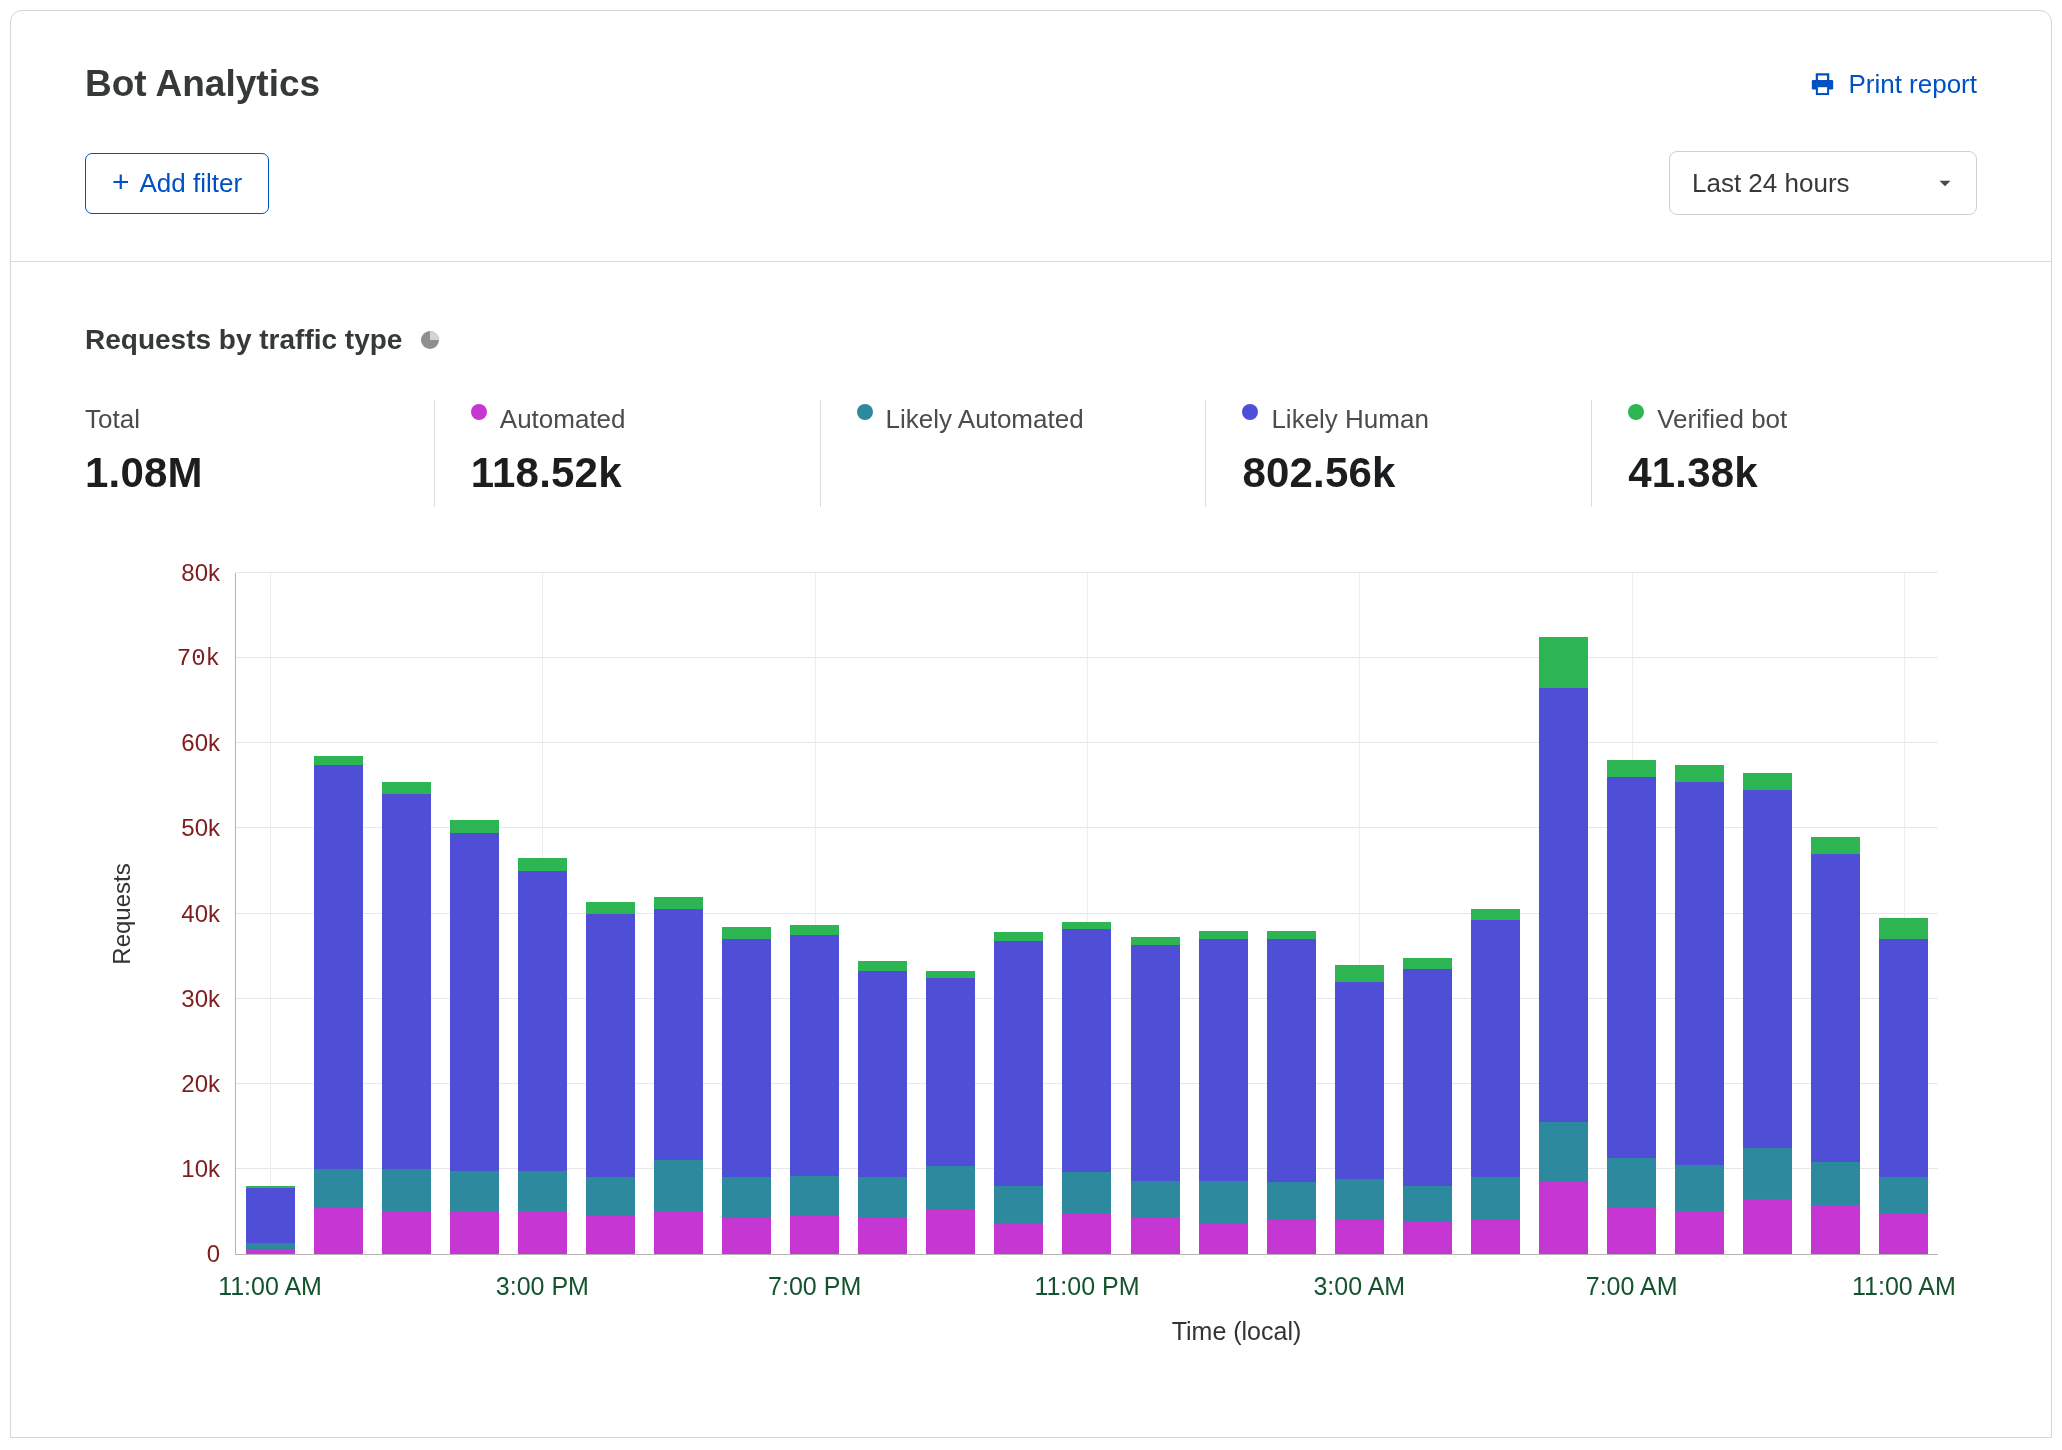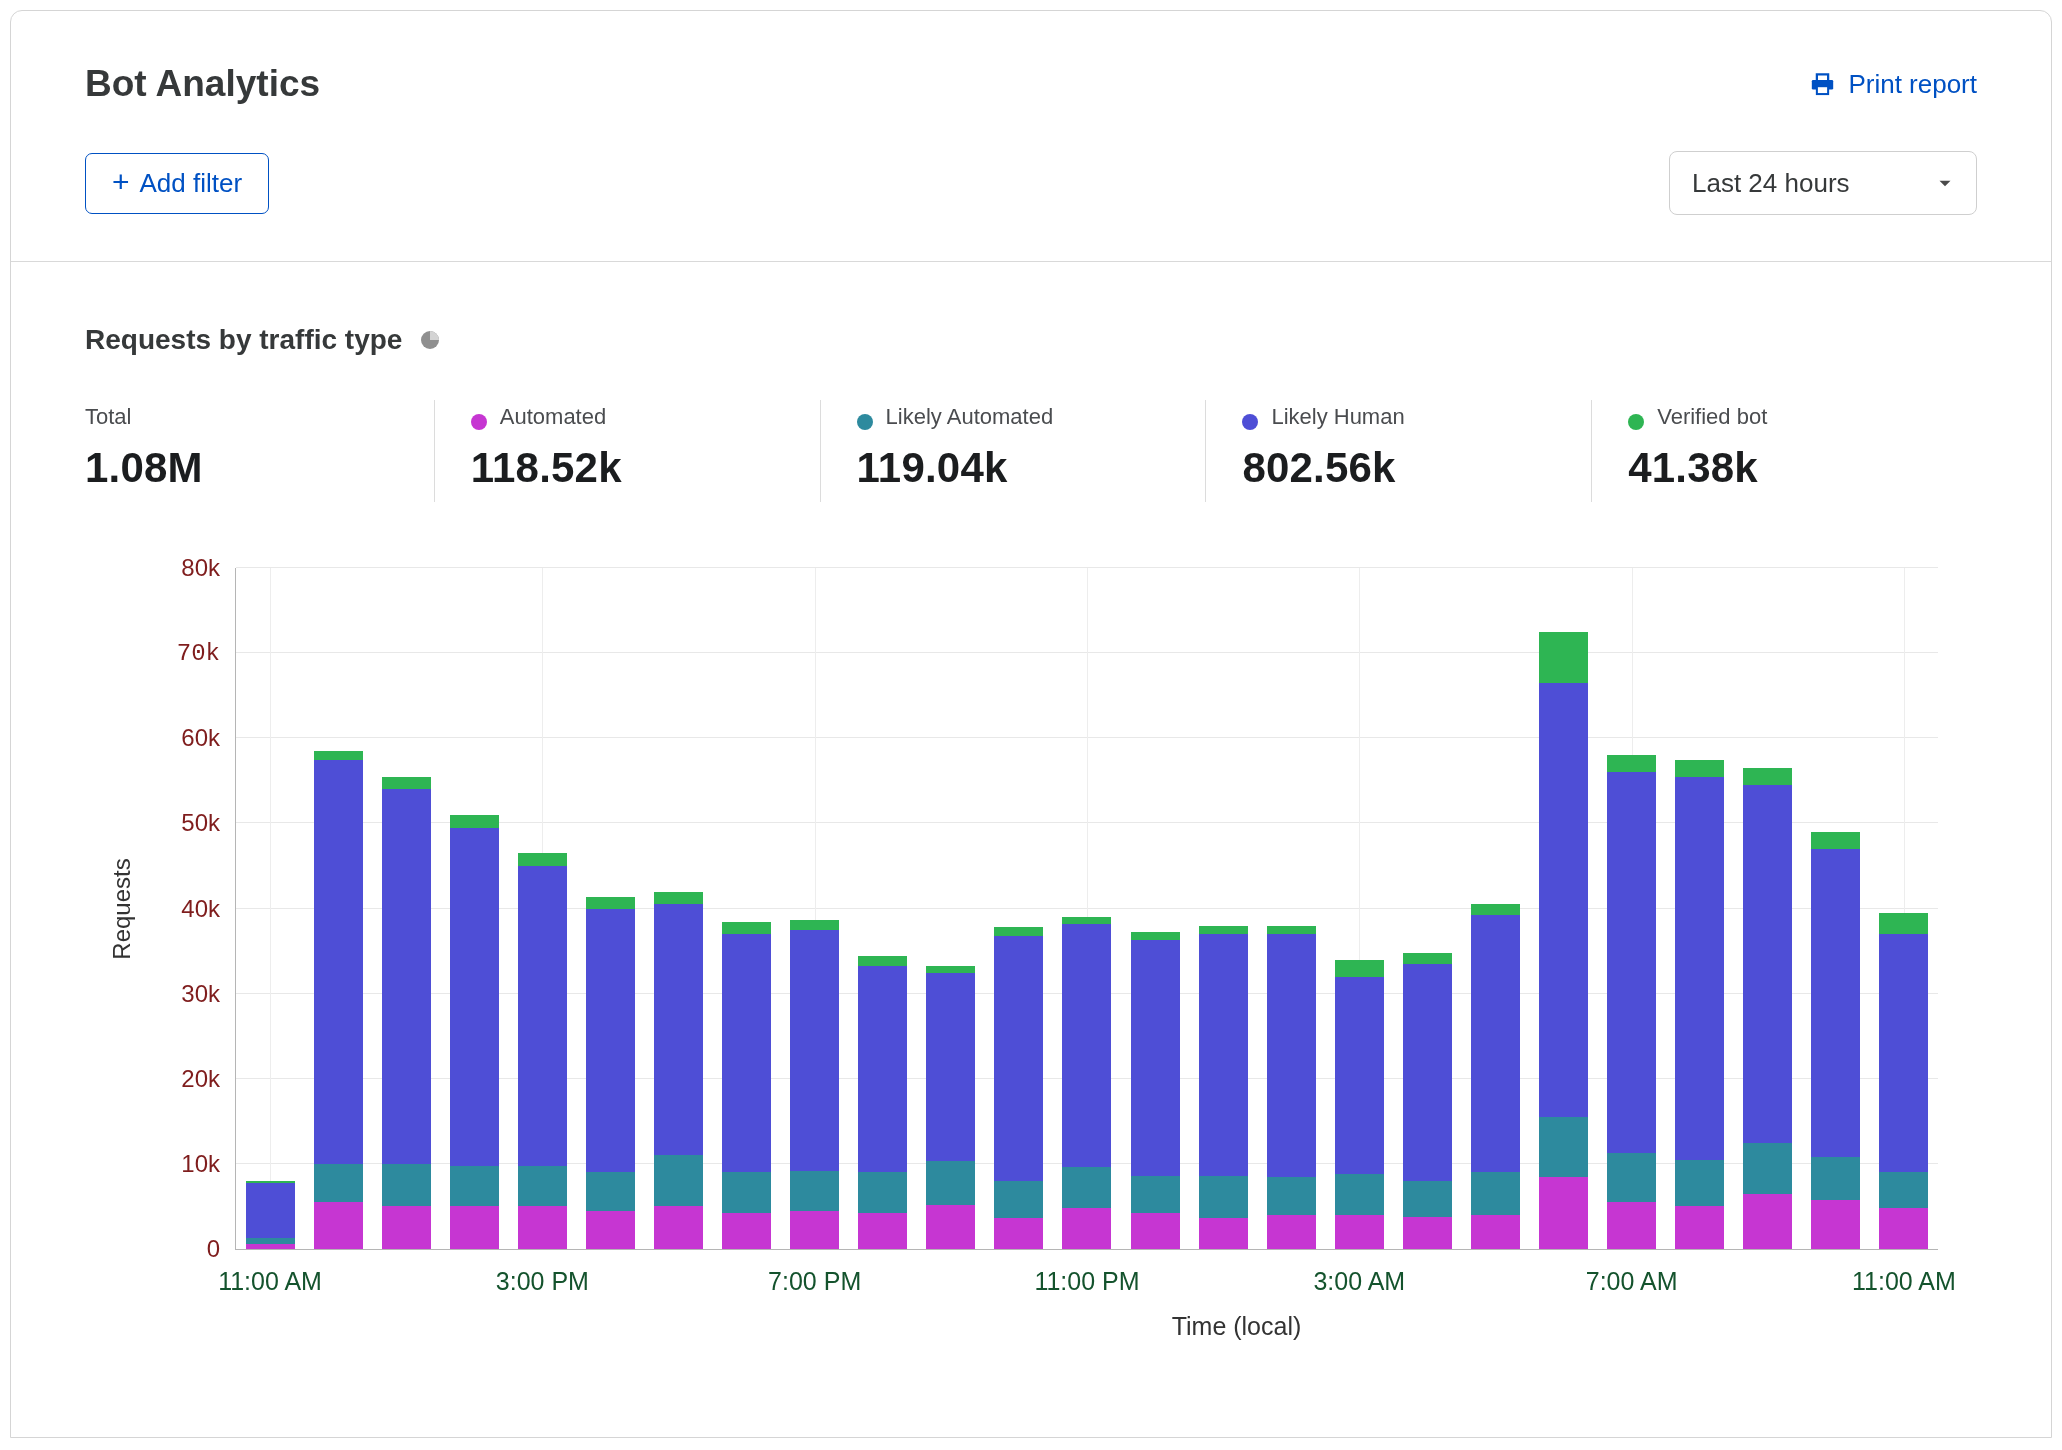--- a/index.html
+++ b/index.html
@@ -37,21 +37,21 @@
     padding:0 20px 0 22px; font-size:26px; color:#36393a; cursor:pointer; background:#fff;
   }
   
   .card-body { padding:0 74px; }
   .section-title-row { display:flex; align-items:center; gap:16px; margin-top:62px; }
   .section-title { font-size:28px; font-weight:700; color:#36393a; margin:0; }
   
   .stats-row { display:flex; margin-top:44px; }
   .stat { flex:1; padding:4px 20px 10px 0; }
   .stat + .stat { border-left:1px solid #dcdcdc; padding-left:36px; }
-  .stat-label-row { display:flex; align-items:flex-end; gap:13px; font-size:22px; color:#4a4c4f; }
+  .stat-label-row { display:flex; align-items:flex-start; gap:13px; font-size:26px; color:#4a4c4f; }
   .dot { width:16px; height:16px; border-radius:50%; background:#999; flex:0 0 auto; }
   .stat-value { font-size:42px; font-weight:700; color:#1b1d1f; margin-top:14px; letter-spacing:.2px; }
   
   .chart-wrap { position:relative; margin-top:66px; padding-left:150px; }
   .plot-area {
     position:relative; width:1703px; height:682px;
     border-left:1px solid #b5b5b5; border-bottom:1px solid #b5b5b5;
   }
   .gridline-h { position:absolute; left:0; right:0; height:1px; background:#e8e8e8; }
   .gridline-v { position:absolute; top:0; bottom:0; width:1px; background:#ededed; }
@@ -137,21 +137,20 @@
           <span class="dot" style="background: rgb(198, 54, 210);"></span>
           <span>Automated</span>
         </div>
         <div class="stat-value">118.52k</div>
       </div>
       <div class="stat">
         <div class="stat-label-row">
           <span class="dot" style="background: rgb(45, 138, 158);"></span>
           <span>Likely Automated</span>
         </div>
-        <div class="stat-value">119.04k</div>
       </div>
       <div class="stat">
         <div class="stat-label-row">
           <span class="dot" style="background: rgb(78, 78, 214);"></span>
           <span>Likely Human</span>
         </div>
         <div class="stat-value">802.56k</div>
       </div>
       <div class="stat">
         <div class="stat-label-row">

